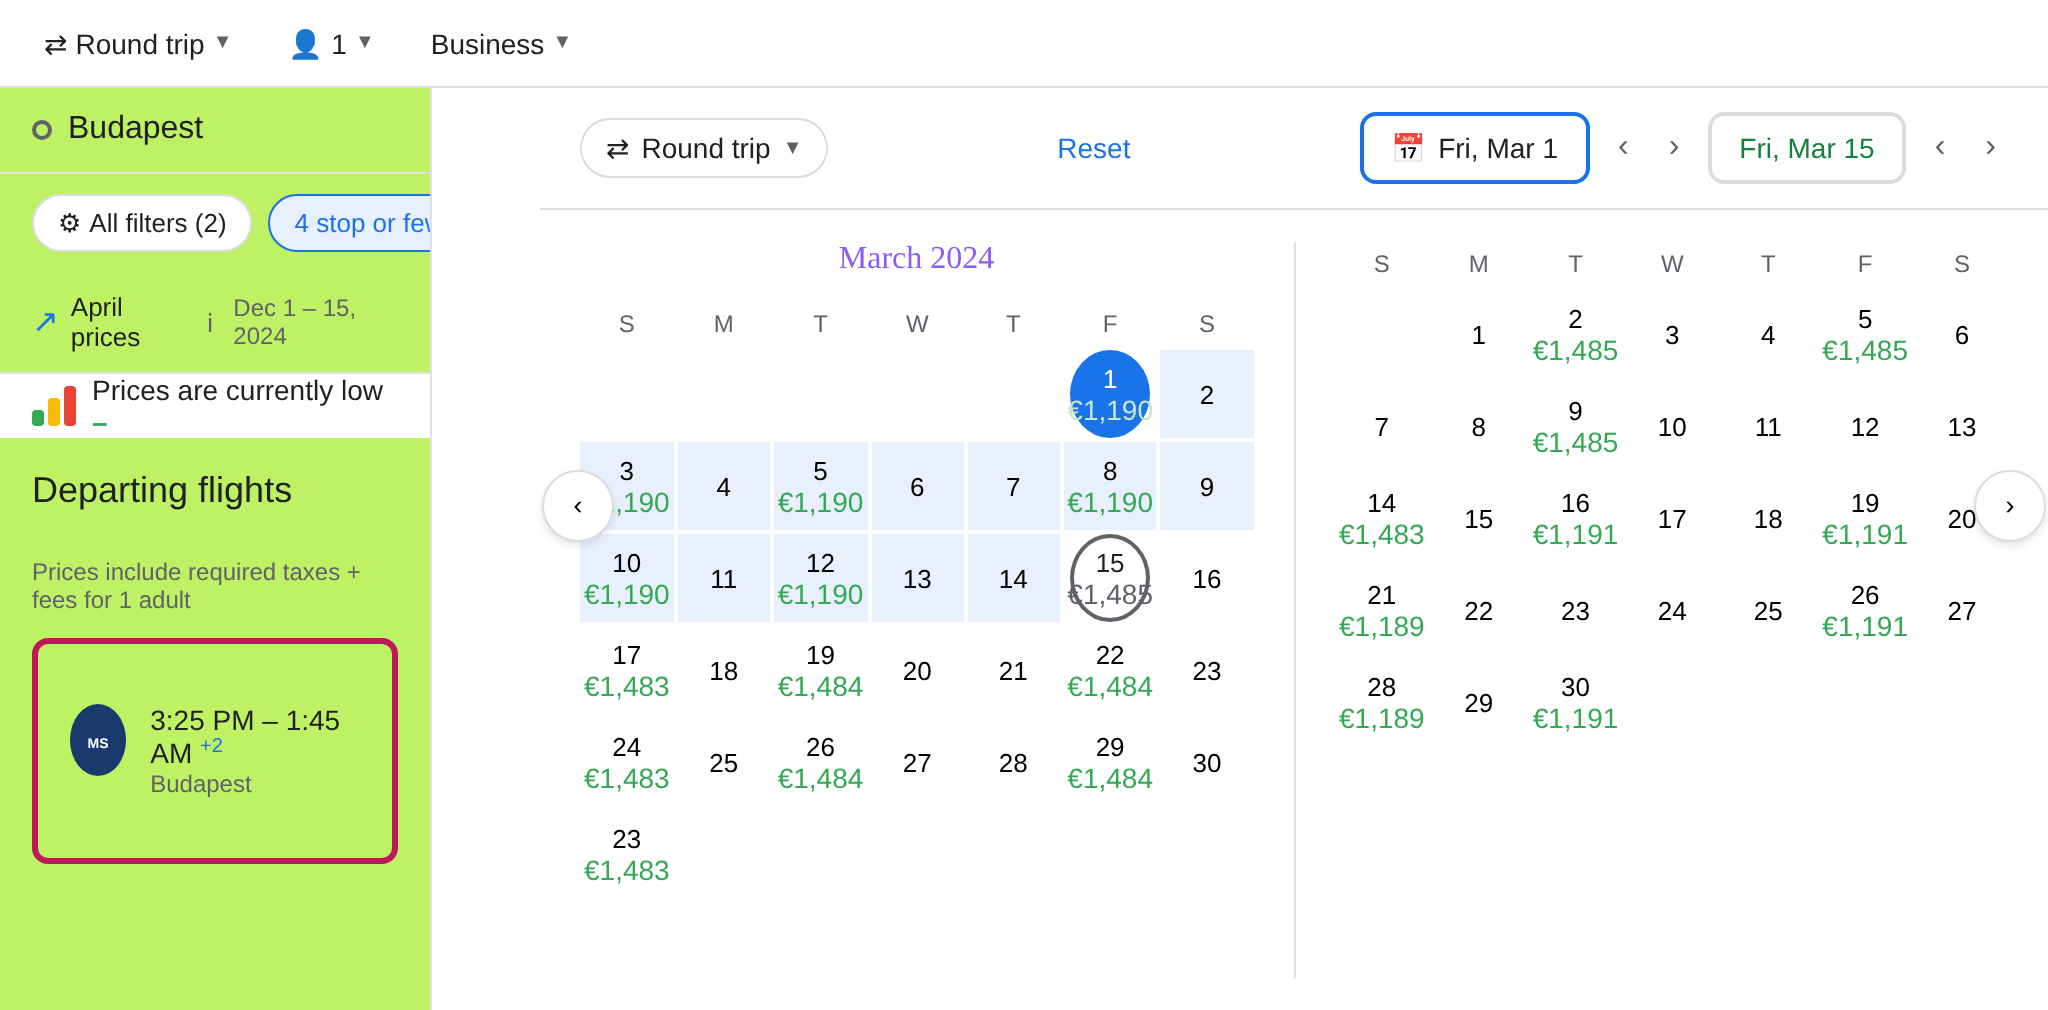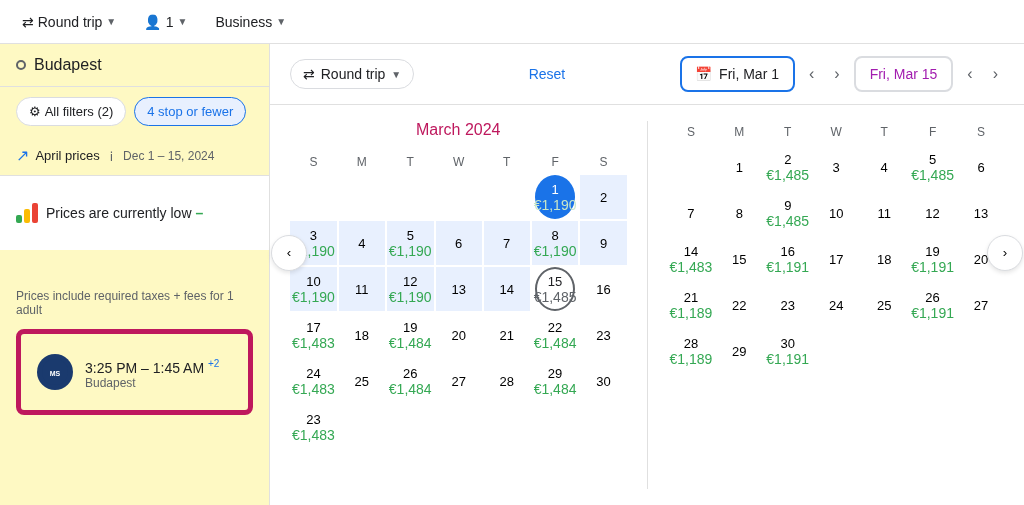--- a/index.html
+++ b/index.html
@@ -14,22 +14,22 @@
     .top-bar-btn {
       display: flex; align-items: center; gap: 4px;
       padding: 6px 10px; border-radius: 20px; border: none;
       background: transparent; cursor: pointer; font-size: 14px; color: #202124;
     }
     .chevron-down { font-size: 10px; color: #5f6368; }
 
     
     .sidebar {
       position: absolute; left: 0; top: 44px;
-      width: 270px; height: calc(505px - 44px);
-      background: #fef9c3; border-right: 1px solid #e0e0e0;
+      width: 216px; height: calc(505px - 44px);
+      background: #bef264; border-right: 1px solid #e0e0e0;
       overflow: hidden;
     }
     .search-box {
       padding: 12px 16px; border-bottom: 1px solid #e0e0e0;
       display: flex; align-items: center; gap: 8px;
     }
     .search-input {
       border: none; outline: none; font-size: 16px; color: #202124;
       flex: 1; background: transparent;
     }
@@ -44,35 +44,35 @@
     }
     .filter-btn.active { background: #e8f0fe; border-color: #1a73e8; color: #1a73e8; }
     .track-prices {
       display: flex; align-items: center; gap: 6px;
       padding: 10px 16px; font-size: 13px; color: #202124;
     }
     .track-icon { color: #1a73e8; font-size: 16px; }
     .track-date { color: #5f6368; font-size: 12px; }
     .prices-low {
       display: flex; align-items: center; gap: 8px;
-      padding: 27px 16px; background: #fff;
+      padding: 0 16px; background: #fff;
       border-top: 1px solid #e0e0e0;
     }
     .prices-low-bar {
       display: flex; gap: 2px; align-items: flex-end; height: 20px;
     }
     .bar-seg { width: 6px; border-radius: 2px; }
     .prices-low-text { font-size: 14px; color: #202124; font-weight: 500; }
     .prices-low-low { color: #34a853; font-weight: 600; }
     .departing-section { padding: 16px; }
     .departing-title { font-size: 18px; font-weight: 500; color: #202124; margin-bottom: 4px; }
     .departing-subtitle { font-size: 12px; color: #5f6368; margin-bottom: 12px; margin-top: 23px; }
     .flight-card {
-      border: 5px solid #be185d; border-radius: 8px; padding: 20px 16px;
-      display: flex; align-items: flex-end; gap: 12px;
+      border: 3px solid #be185d; border-radius: 8px; padding: 30px 16px;
+      display: flex; align-items: flex-start; gap: 12px;
     }
     .airline-logo {
       width: 36px; height: 36px; background: #1a3a6e;
       border-radius: 50%; display: flex; align-items: center; justify-content: center;
       color: #fff; font-size: 10px; font-weight: bold;
     }
     .flight-times { font-size: 14px; font-weight: 500; color: #202124; }
     .flight-carrier { font-size: 12px; color: #5f6368; }
 
     
@@ -95,37 +95,37 @@
       background: none; border: none; cursor: pointer;
       color: #1a73e8; font-size: 14px; font-weight: 500;
     }
     .cal-header-right { display: flex; align-items: center; gap: 8px; }
     .date-btn {
       display: flex; align-items: center; gap: 6px;
       padding: 8px 14px; border-radius: 8px; border: 2px solid #1a73e8;
       background: #fff; cursor: pointer; font-size: 14px; color: #202124;
       font-weight: 500;
     }
-    .date-btn.secondary { border-color: #dadce0; color: #a21caf; }
+    .date-btn.secondary { border-color: #dadce0; color: #15803d; }
     .date-btn .cal-icon { color: #1a73e8; font-size: 14px; }
     .nav-arr {
       background: none; border: none; cursor: pointer;
       color: #5f6368; font-size: 16px; padding: 4px 6px;
     }
 
     
     .cal-body {
       display: flex; flex: 1; overflow: hidden;
     }
     .cal-month {
       flex: 1; padding: 16px 20px;
     }
     .cal-month-title {
       text-align: center; font-size: 16px; font-weight: 500;
-      color: #be185d; margin-bottom: 12px;
+      color: #8b5cf6; margin-bottom: 12px; font-family: Liberation Serif, serif;
     }
     .cal-grid {
       display: grid; grid-template-columns: repeat(7, 1fr);
       gap: 2px;
     }
     .day-label {
       text-align: center; font-size: 12px; color: #5f6368;
       padding: 4px 0; font-weight: 500;
     }
     .day-cell {
@@ -218,20 +218,21 @@
       <div class="bar-seg" style="height:8px;background:#34a853;"></div>
       <div class="bar-seg" style="height:14px;background:#fbbc04;"></div>
       <div class="bar-seg" style="height:20px;background:#ea4335;"></div>
     </div>
     <span class="prices-low-text">
       <span>Prices are currently low</span>
       <span class="prices-low-low"> –</span>
     </span>
   </div>
   <div class="departing-section">
+    <div class="departing-title">Departing flights</div>
     <div class="departing-subtitle">Prices include required taxes + fees for 1 adult</div>
     <div class="flight-card">
       <div class="airline-logo">
         <svg width="28" height="28" viewBox="0 0 28 28">
           <circle cx="14" cy="14" r="13" fill="#1a3a6e"></circle>
           <text x="14" y="18" text-anchor="middle" fill="white" font-size="7" font-weight="bold">MS</text>
         </svg>
       </div>
       <div>
         <div class="flight-times">

